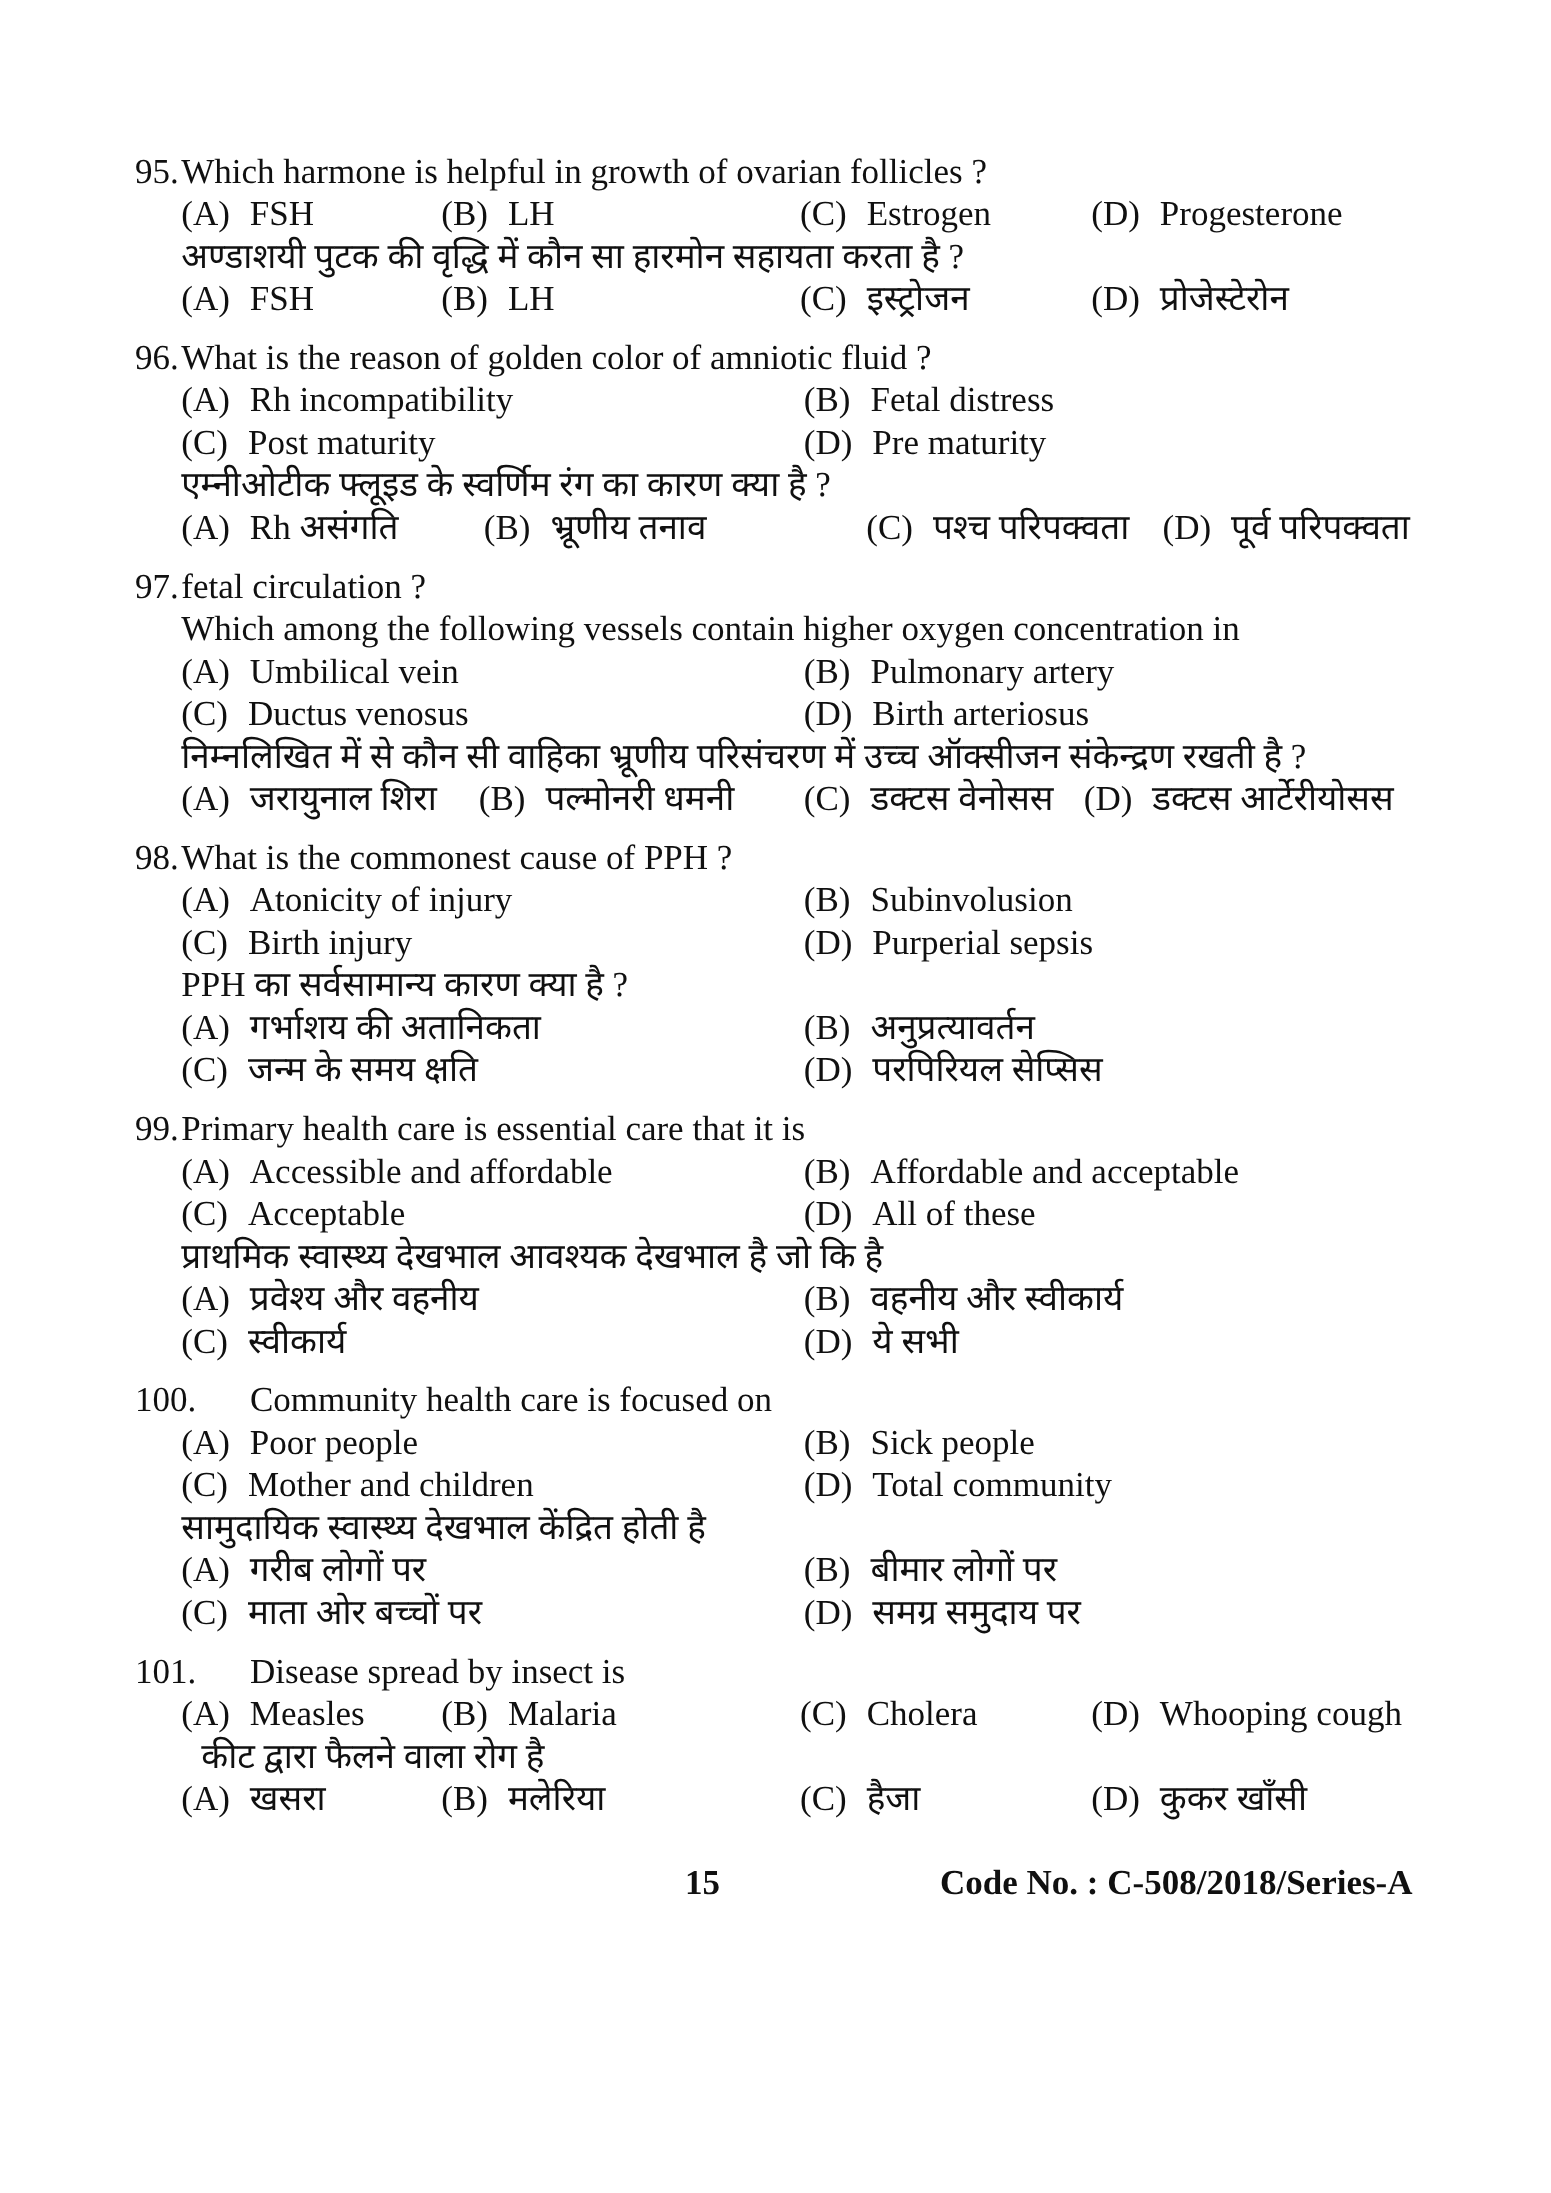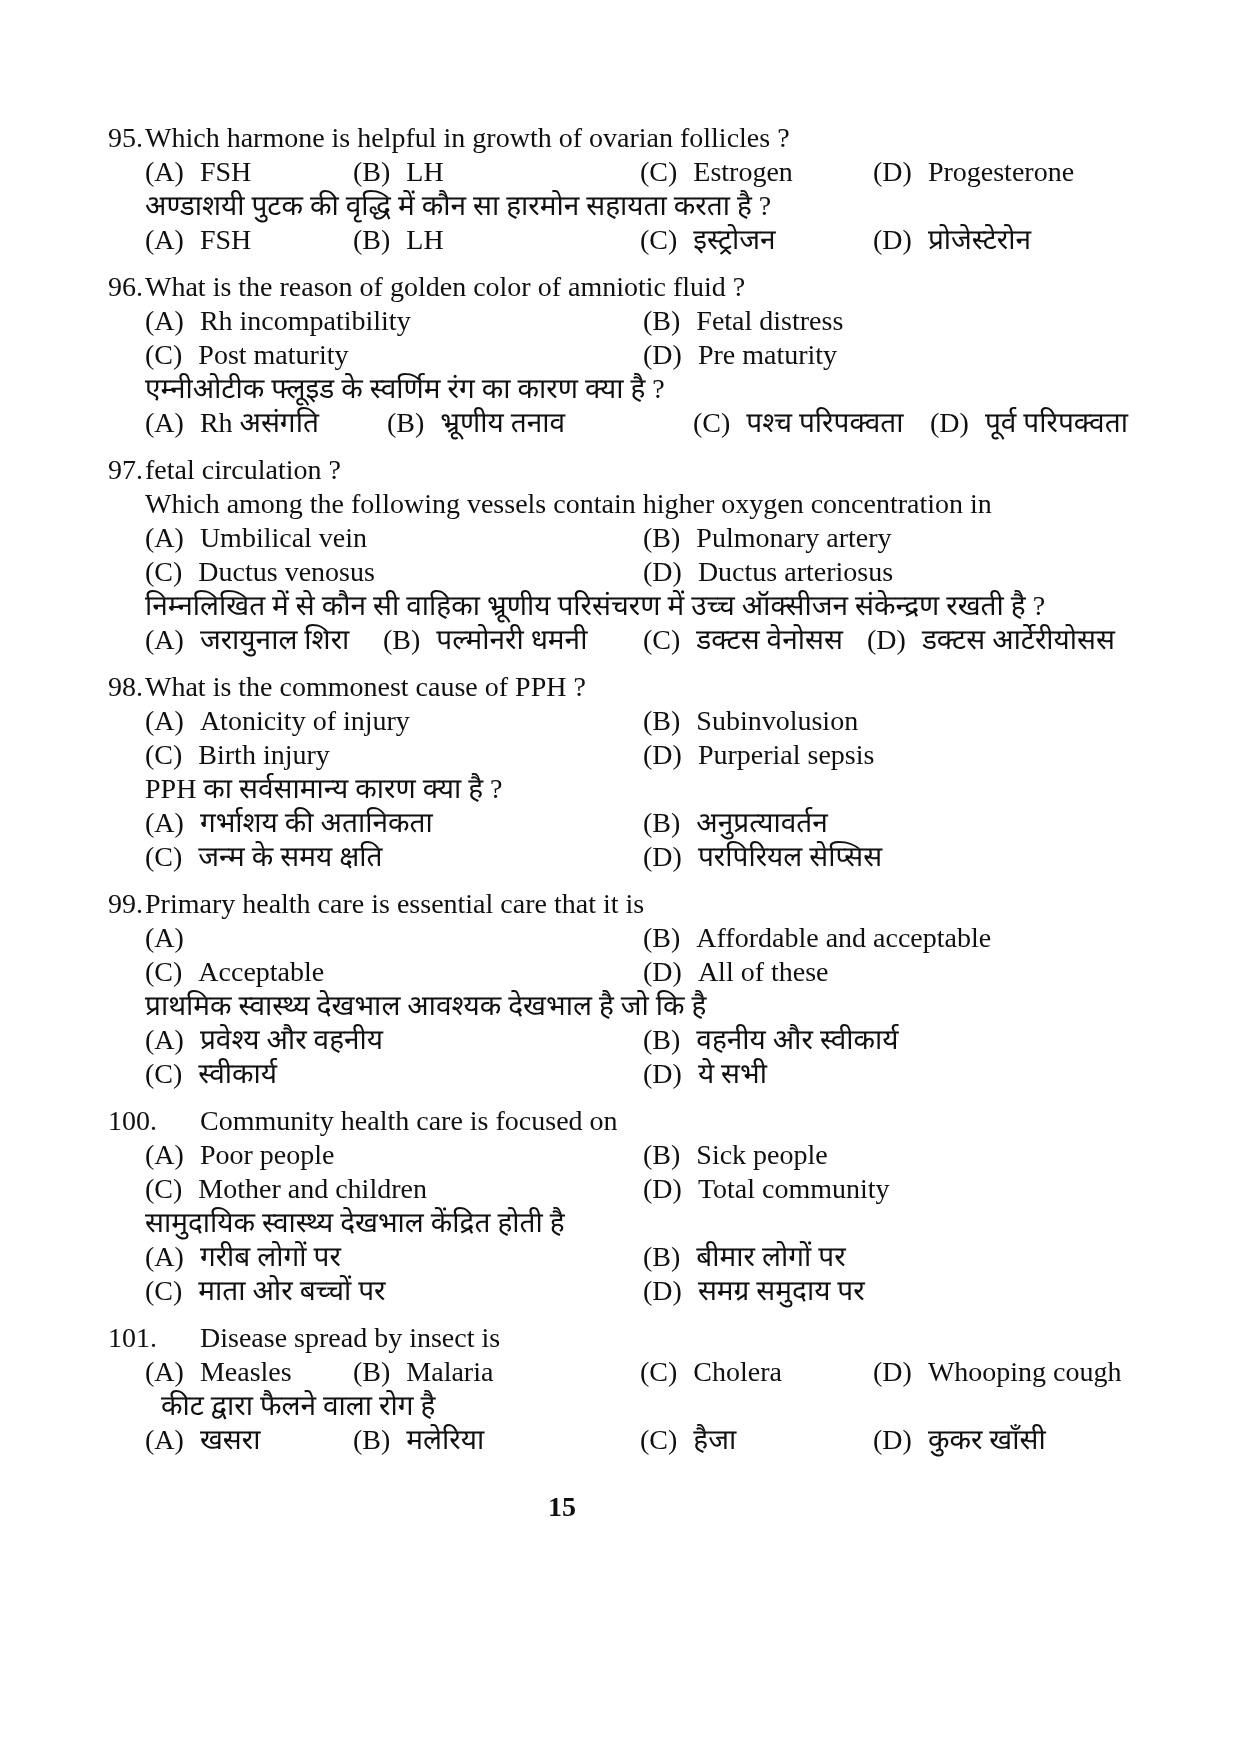--- a/index.html
+++ b/index.html
@@ -139,21 +139,21 @@
           <span class="txt">Pulmonary artery</span>
         </span>
     </div>
     <div class="line row r-2col">
       <span class="opt">
           <span class="lbl">(C)</span>
           <span class="txt">Ductus venosus</span>
         </span>
       <span class="opt">
           <span class="lbl">(D)</span>
-          <span class="txt">Ductus arteriosus</span>
+          <span class="txt">Birth arteriosus</span>
         </span>
     </div>
     <div class="line"><span class="qtext">निम्नलिखित में से कौन सी वाहिका भ्रूणीय परिसंचरण में उच्च ऑक्सीजन संकेन्द्रण रखती है ?</span></div>
     <div class="line row r-q97">
       <span class="opt">
           <span class="lbl">(A)</span>
           <span class="txt">जरायुनाल शिरा</span>
         </span>
       <span class="opt">
           <span class="lbl">(B)</span>
@@ -215,20 +215,21 @@
         </span>
     </div>
   </div>
 
   <div class="question">
     <span class="qnum">99.</span>
     <div class="line"><span class="qtext">Primary health care is essential care that it is</span></div>
     <div class="line row r-2col">
       <span class="opt">
           <span class="lbl">(A)</span>
+          <span class="txt">Accessible and affordable</span>
         </span>
       <span class="opt">
           <span class="lbl">(B)</span>
           <span class="txt">Affordable and acceptable</span>
         </span>
     </div>
     <div class="line row r-2col">
       <span class="opt">
           <span class="lbl">(C)</span>
           <span class="txt">Acceptable</span>
@@ -346,13 +347,14 @@
           <span class="lbl">(D)</span>
           <span class="txt">कुकर खाँसी</span>
         </span>
     </div>
   </div>
 
 </div>
 
 <div class="footer">
   <span class="page-num">15</span>
+  <span class="code">Code No. : C-508/2018/Series-A</span>
 </div>
 
 </body></html>

